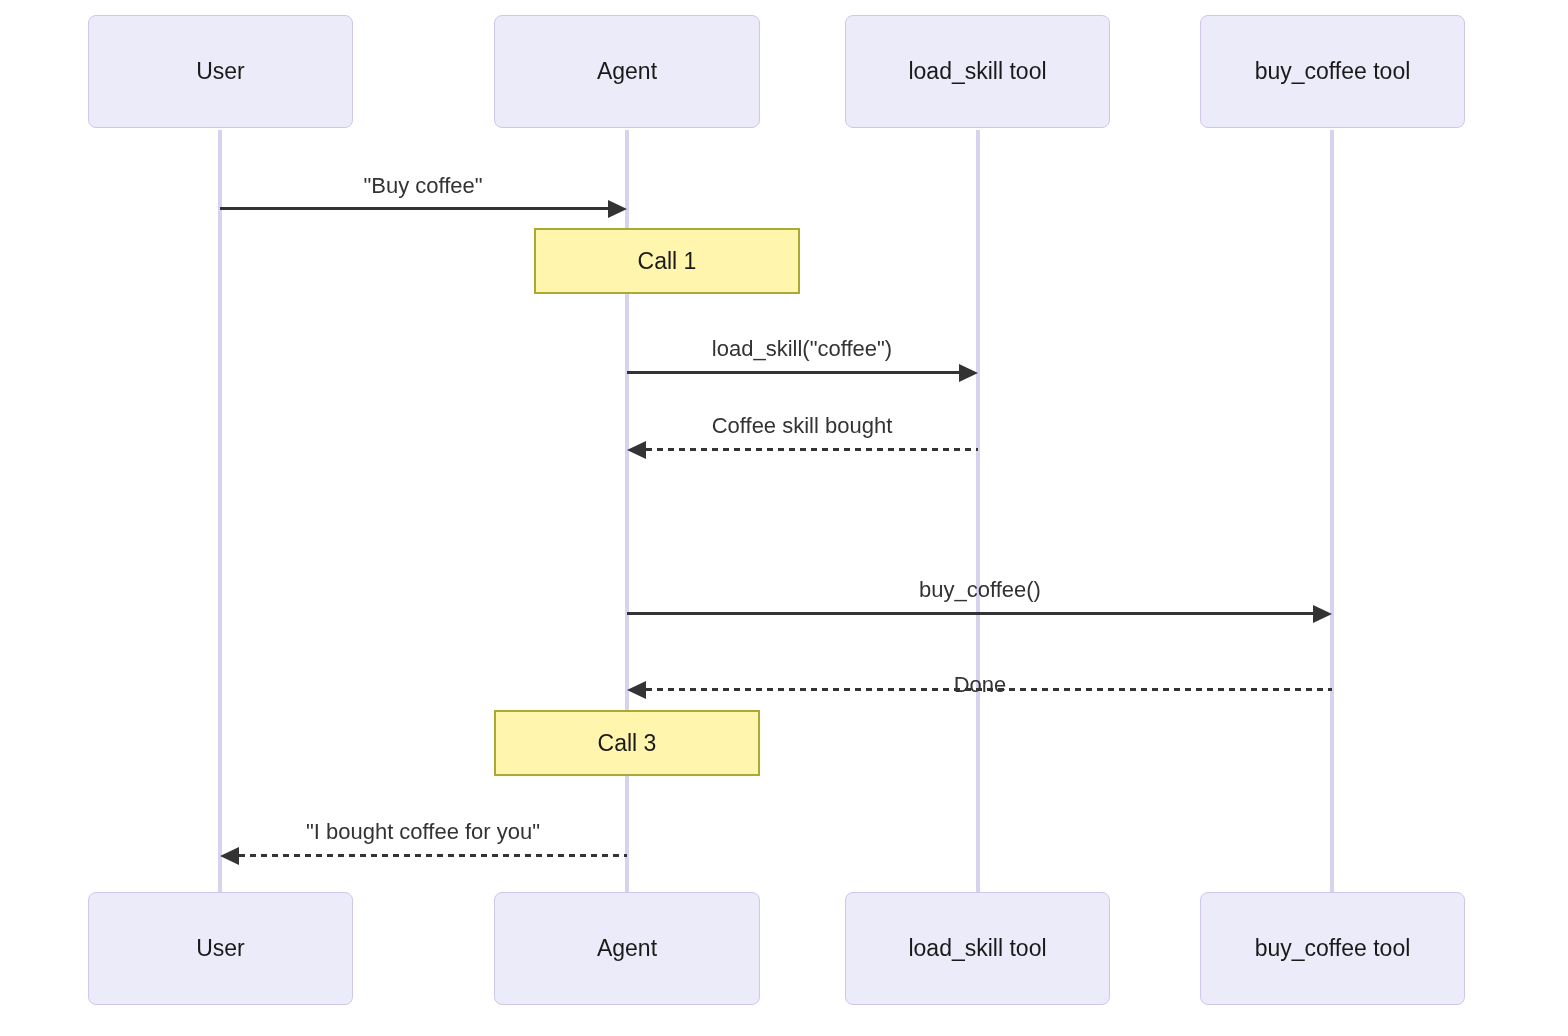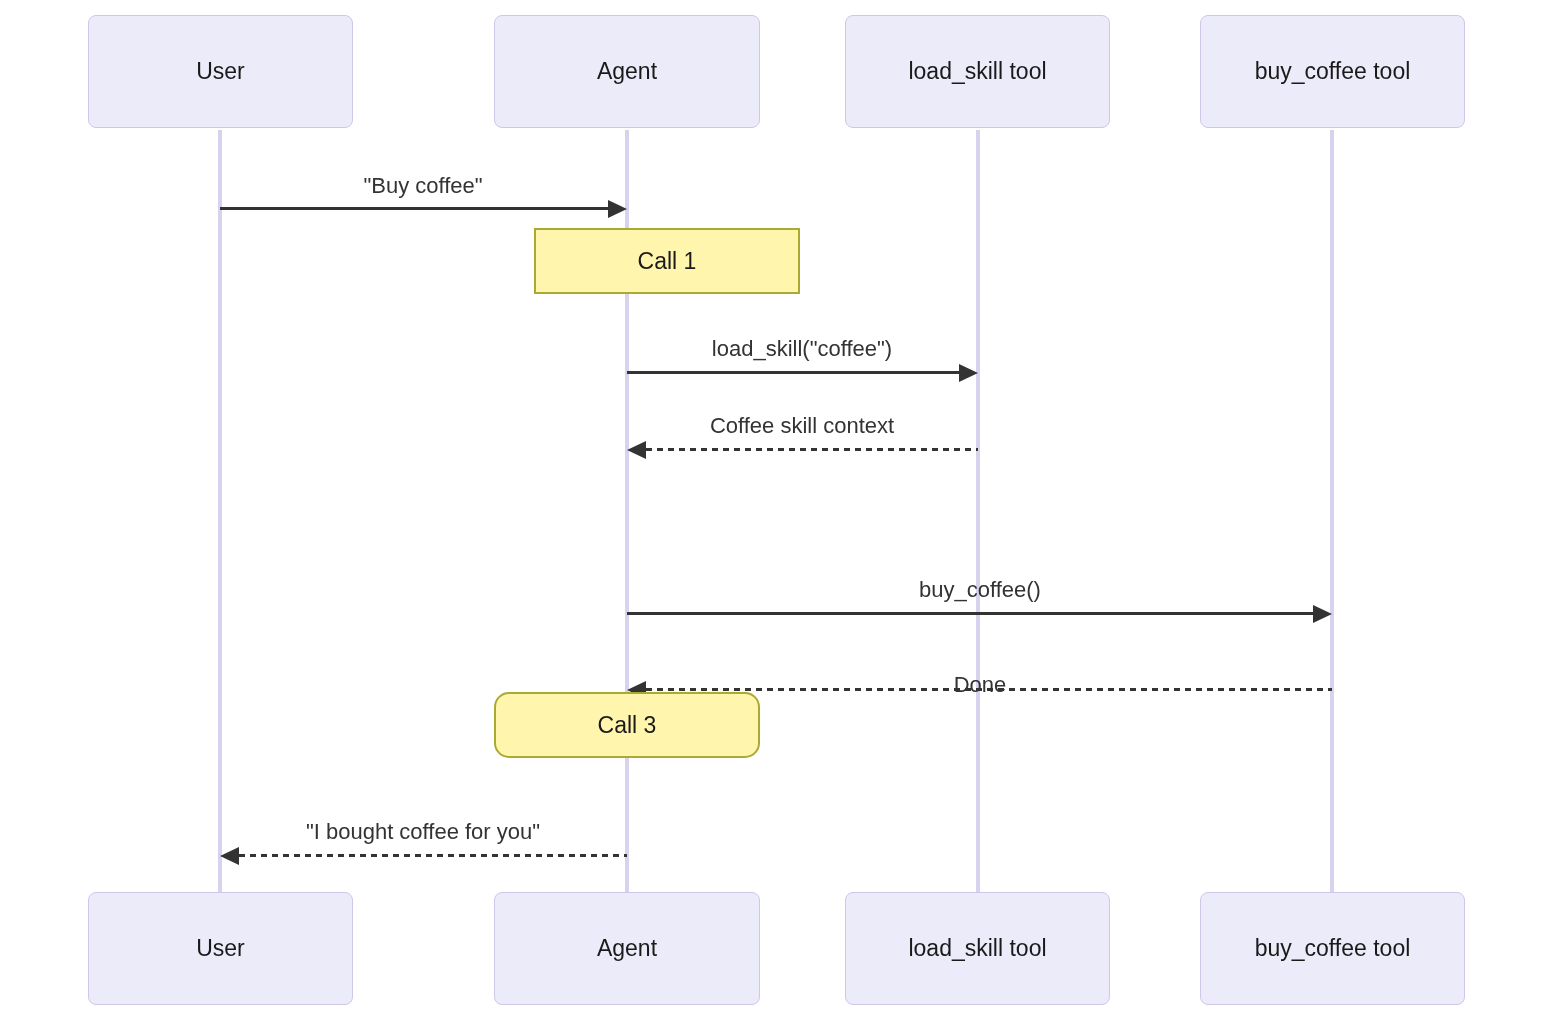--- a/index.html
+++ b/index.html
@@ -112,34 +112,34 @@
   <div class="arrowhead-right" style="left:608px;top:200px;"></div>
 
   <div class="note-box" style="top:228px;margin-left:40px;">
     <span>Call 1</span>
   </div>
 
   <div class="msg-label" style="left:602px;top:335px;width:400px;">load_skill("coffee")</div>
   <div class="msg-line-solid" style="left:627px;top:371px;width:333px;"></div>
   <div class="arrowhead-right" style="left:959px;top:364px;"></div>
 
-  <div class="msg-label" style="left:602px;top:412px;width:400px;">Coffee skill context</div>
+  <div class="msg-label" style="left:602px;top:412px;width:400px;">Coffee skill bought</div>
   <div class="msg-line-dashed" style="left:646px;top:448px;width:332px;"></div>
   <div class="arrowhead-left" style="left:627px;top:441px;"></div>
 
 
   <div class="msg-label" style="left:780px;top:576px;width:400px;">buy_coffee()</div>
   <div class="msg-line-solid" style="left:627px;top:612px;width:687px;"></div>
   <div class="arrowhead-right" style="left:1313px;top:605px;"></div>
 
   <div class="msg-label" style="left:780px;top:671px;width:400px;">Done</div>
   <div class="msg-line-dashed" style="left:646px;top:688px;width:686px;"></div>
   <div class="arrowhead-left" style="left:627px;top:681px;"></div>
 
-  <div class="note-box" style="top:692px;border-radius:15px;">
+  <div class="note-box" style="top:710px;">
     <span>Call 3</span>
   </div>
 
   <div class="msg-label" style="left:223px;top:818px;width:400px;">"I bought coffee for you"</div>
   <div class="msg-line-dashed" style="left:239px;top:854px;width:388px;"></div>
   <div class="arrowhead-left" style="left:220px;top:847px;"></div>
 
   <div class="actor-box" style="left:88px;top:892px;width:265px;">
     <span>User</span>
   </div>

